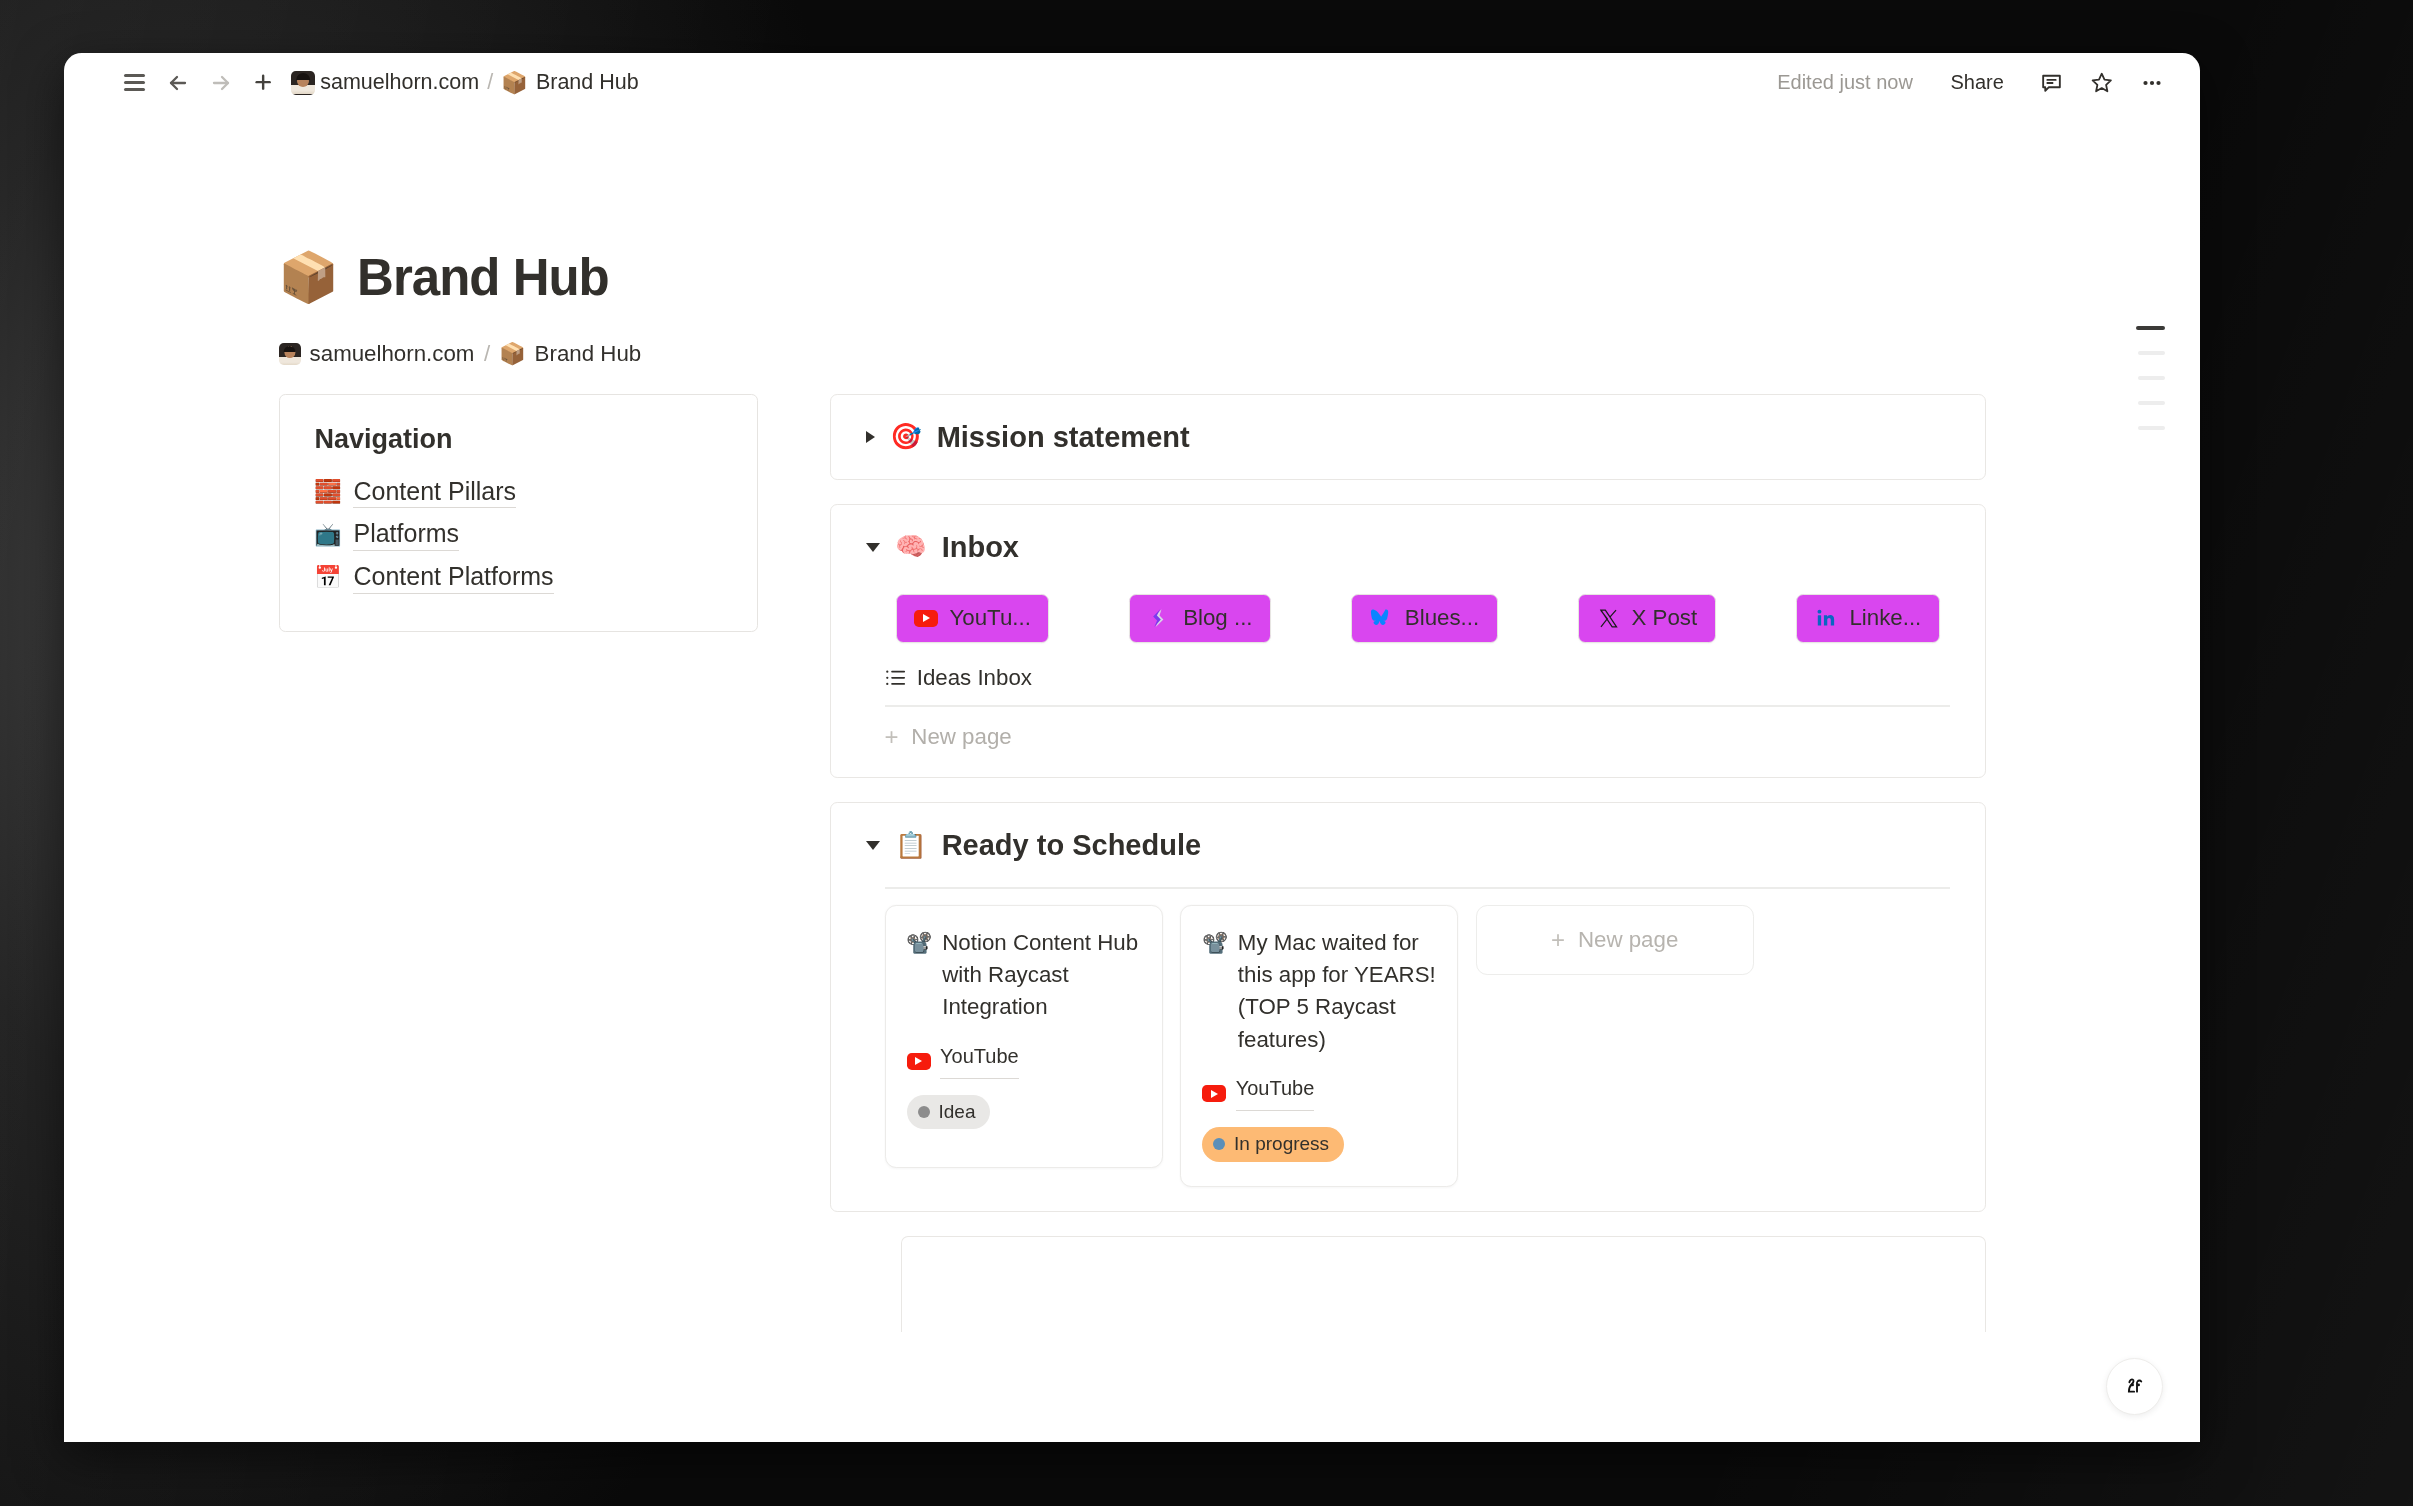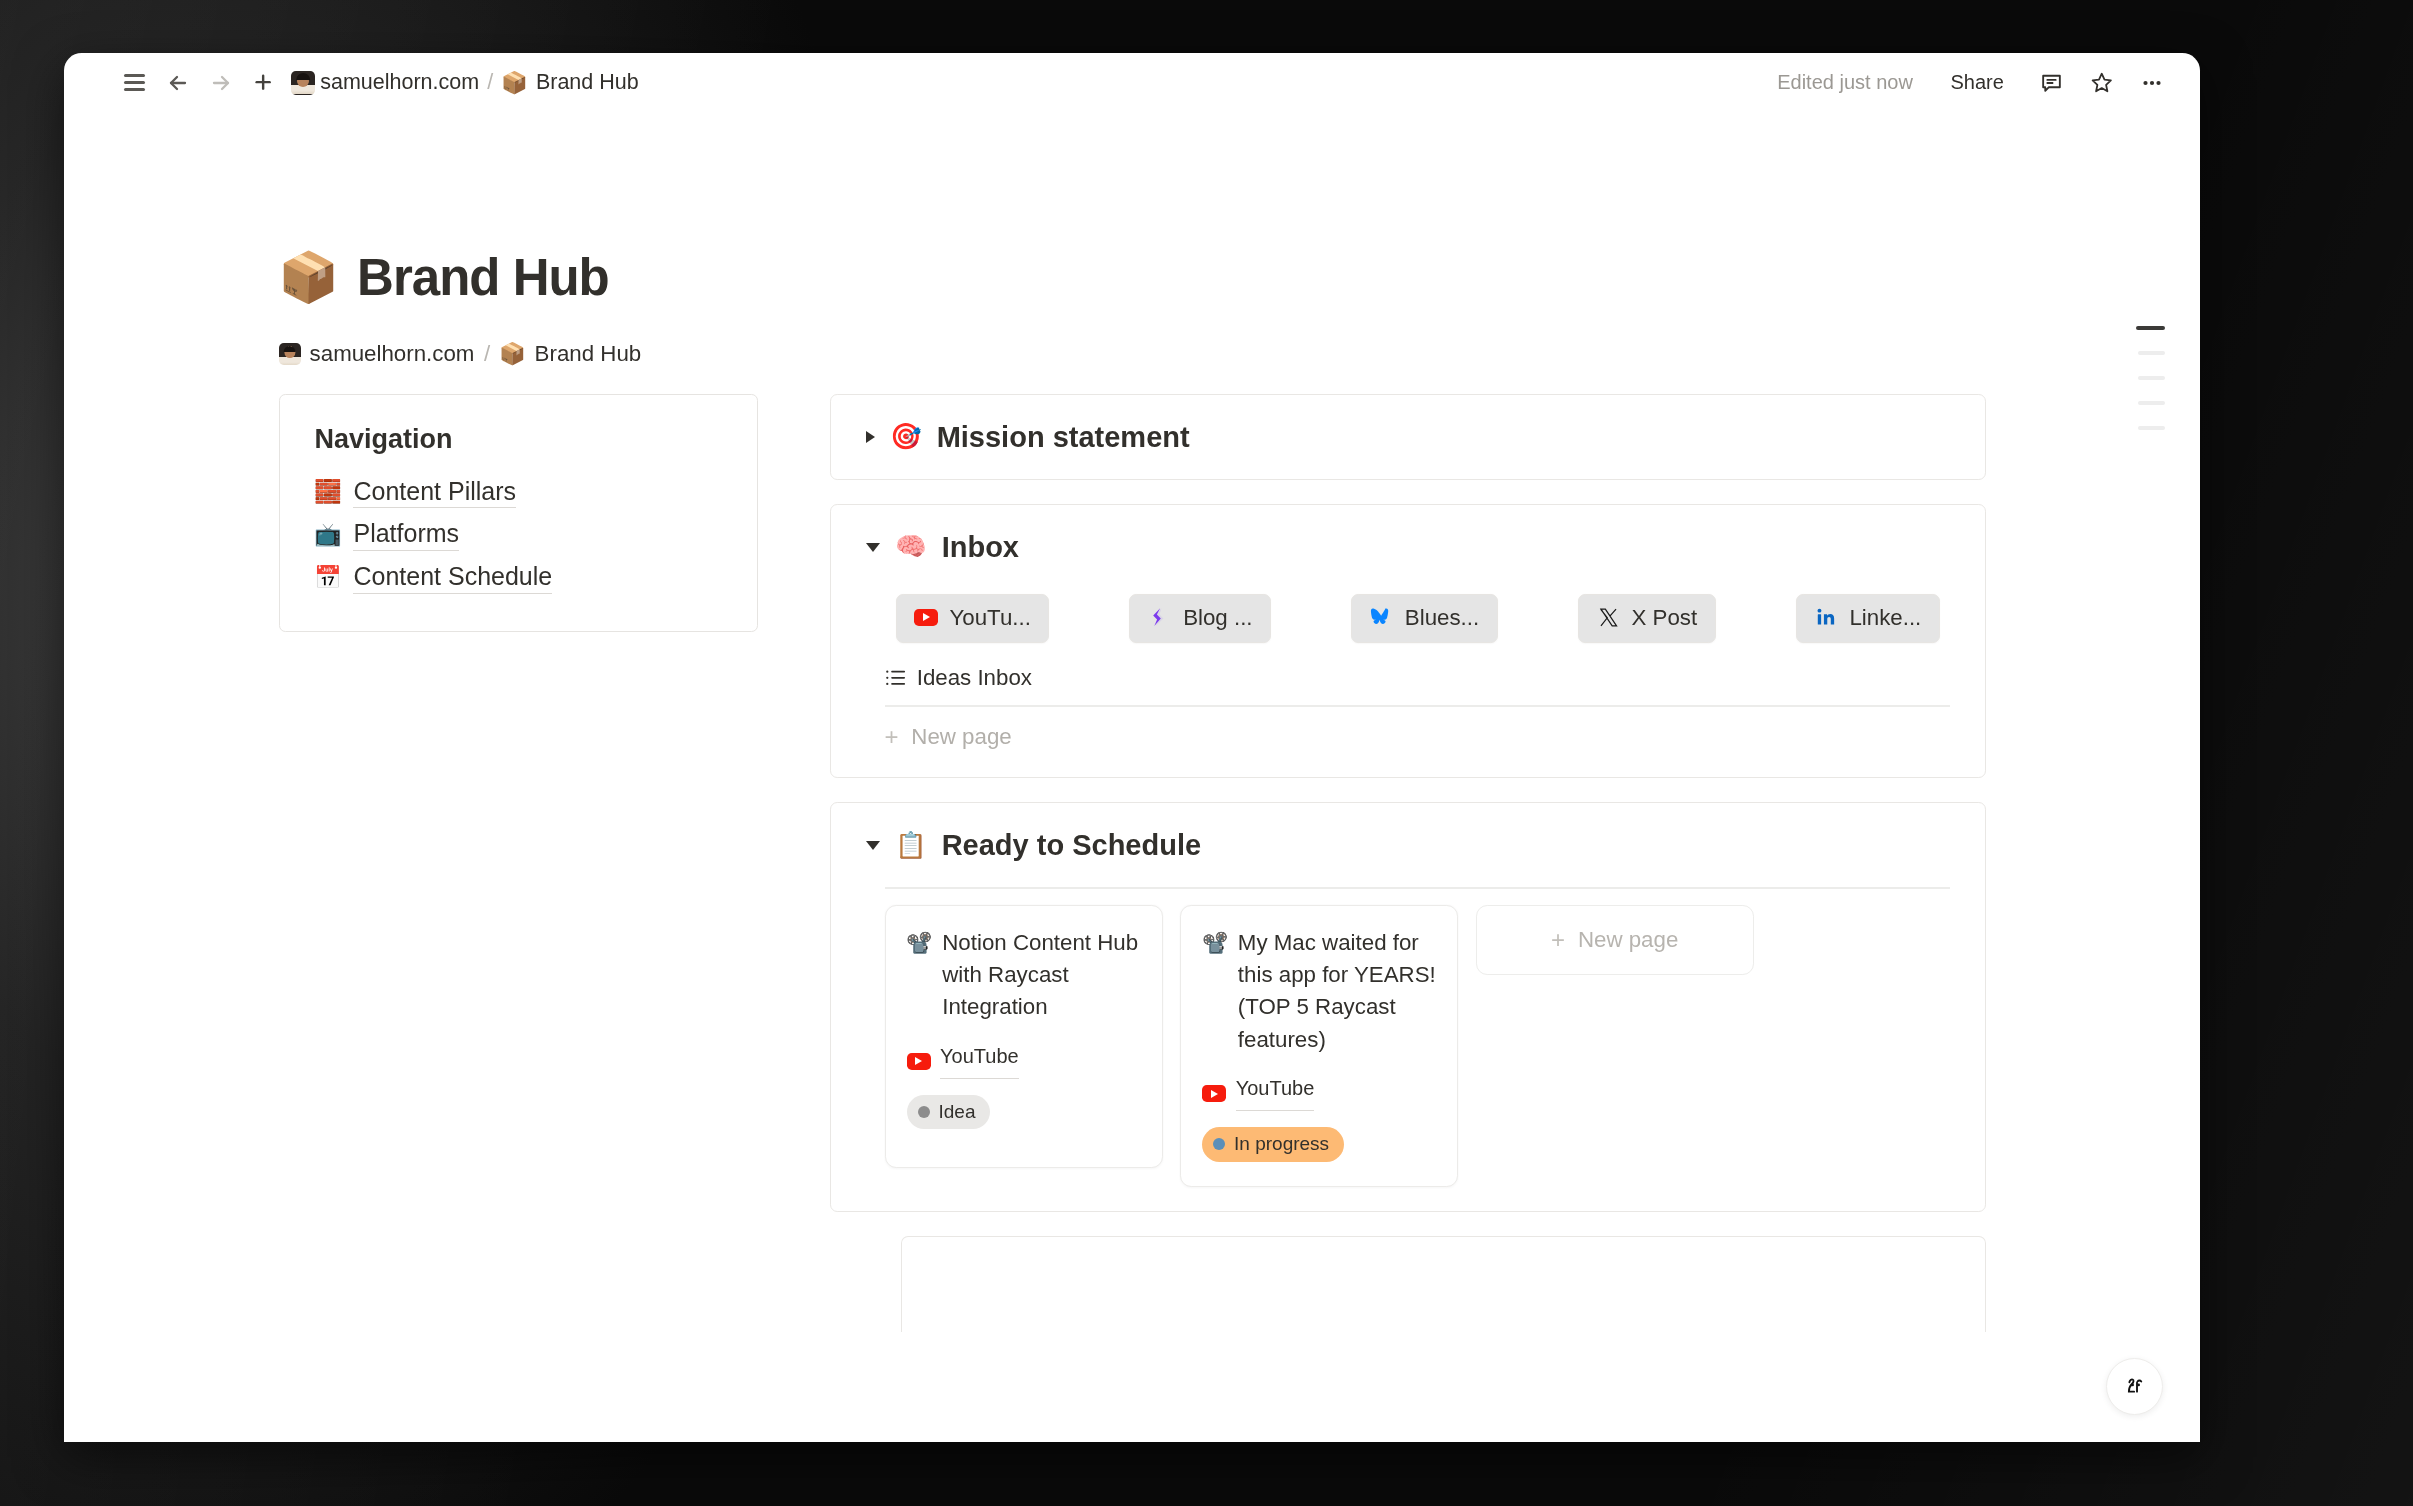--- a/index.html
+++ b/index.html
@@ -223,27 +223,27 @@
   .section-body { padding: 0 35px 24px 54px; }
 
   
   #inbox-buttons {
     display: flex;
     gap: 0;
     justify-content: space-between;
     padding: 4.8px 9.6px 16px 11.2px;
   }
   .inbox-btn {
-    display: flex; align-items: flex-start; gap: 11.2px;
+    display: flex; align-items: center; gap: 11.2px;
     border: 1.2px solid #e7e5e2;
     border-radius: 7.2px;
     padding: 10.4px 17.6px;
     font-size: 22.3px;
     color: #32302c;
-    background: #e5e5e5;
+    background: #d946ef;
     white-space: nowrap;
     box-shadow: 0 0.8px 1.6px rgba(0,0,0,0.03);
   }
   .btn-ico { width: 24px; height: 24px; flex: 0 0 auto; display:flex; align-items:center; justify-content:center; }
 
   
   .yt-glyph { width: 24px; height: 17px; background:#f61c0d; border-radius:4.8px; position:relative; }
   .yt-glyph::after {
     content:""; position:absolute; left:8.8px; top:4.4px;
     border-left: 7.2px solid #fff;
@@ -448,21 +448,21 @@
               <span class="nav-label">Content Pillars</span>
             </div>
 
             <div class="nav-item">
               <span class="nav-emoji">📺</span>
               <span class="nav-label">Platforms</span>
             </div>
 
             <div class="nav-item">
               <span class="nav-emoji">📅</span>
-              <span class="nav-label">Content Schedule</span>
+              <span class="nav-label">Content Platforms</span>
             </div>
           </div>
         </div>
 
         <div id="col-right">
 
           <div class="section-card">
             <div class="section-head">
               <span class="toggle-tri"></span>
               <span class="section-emoji">🎯</span>

